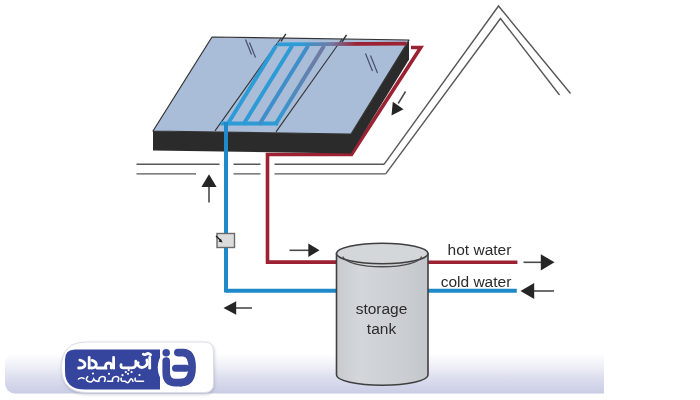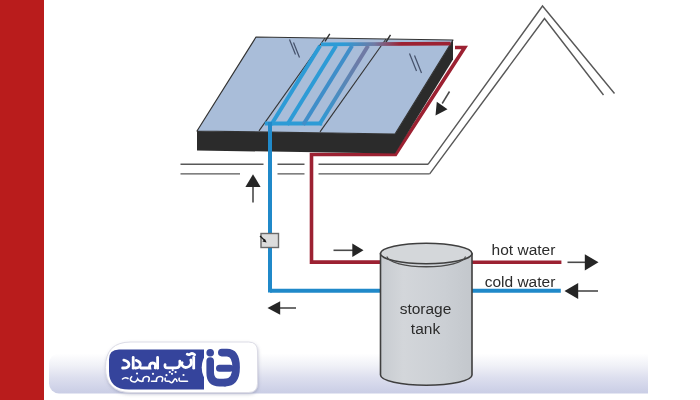--- a/index.html
+++ b/index.html
@@ -1,17 +1,17 @@
 <!DOCTYPE html>
 <html><head>
 <meta charset="utf-8">
 <style>
   html,body{margin:0;padding:0;background:#fff;}
-  #stage{position:relative;width:604px;height:400px;overflow:hidden;background:#b91c1c;
-         font-family:"Liberation Sans", sans-serif;padding-left:44px;}
+  #stage{position:relative;width:604px;height:400px;overflow:hidden;background:#a16207;
+         font-family:"Liberation Sans", sans-serif;}
   svg{display:block;}
 </style>
 </head>
 <body>
 <div id="stage">
 <svg width="700" height="400" viewBox="0 0 700 400">
   <defs>
     <linearGradient id="band" x1="0" y1="0" x2="0" y2="1">
       <stop offset="0" stop-color="#ffffff"></stop>
       <stop offset="0.3" stop-color="#f0f1f7"></stop>

